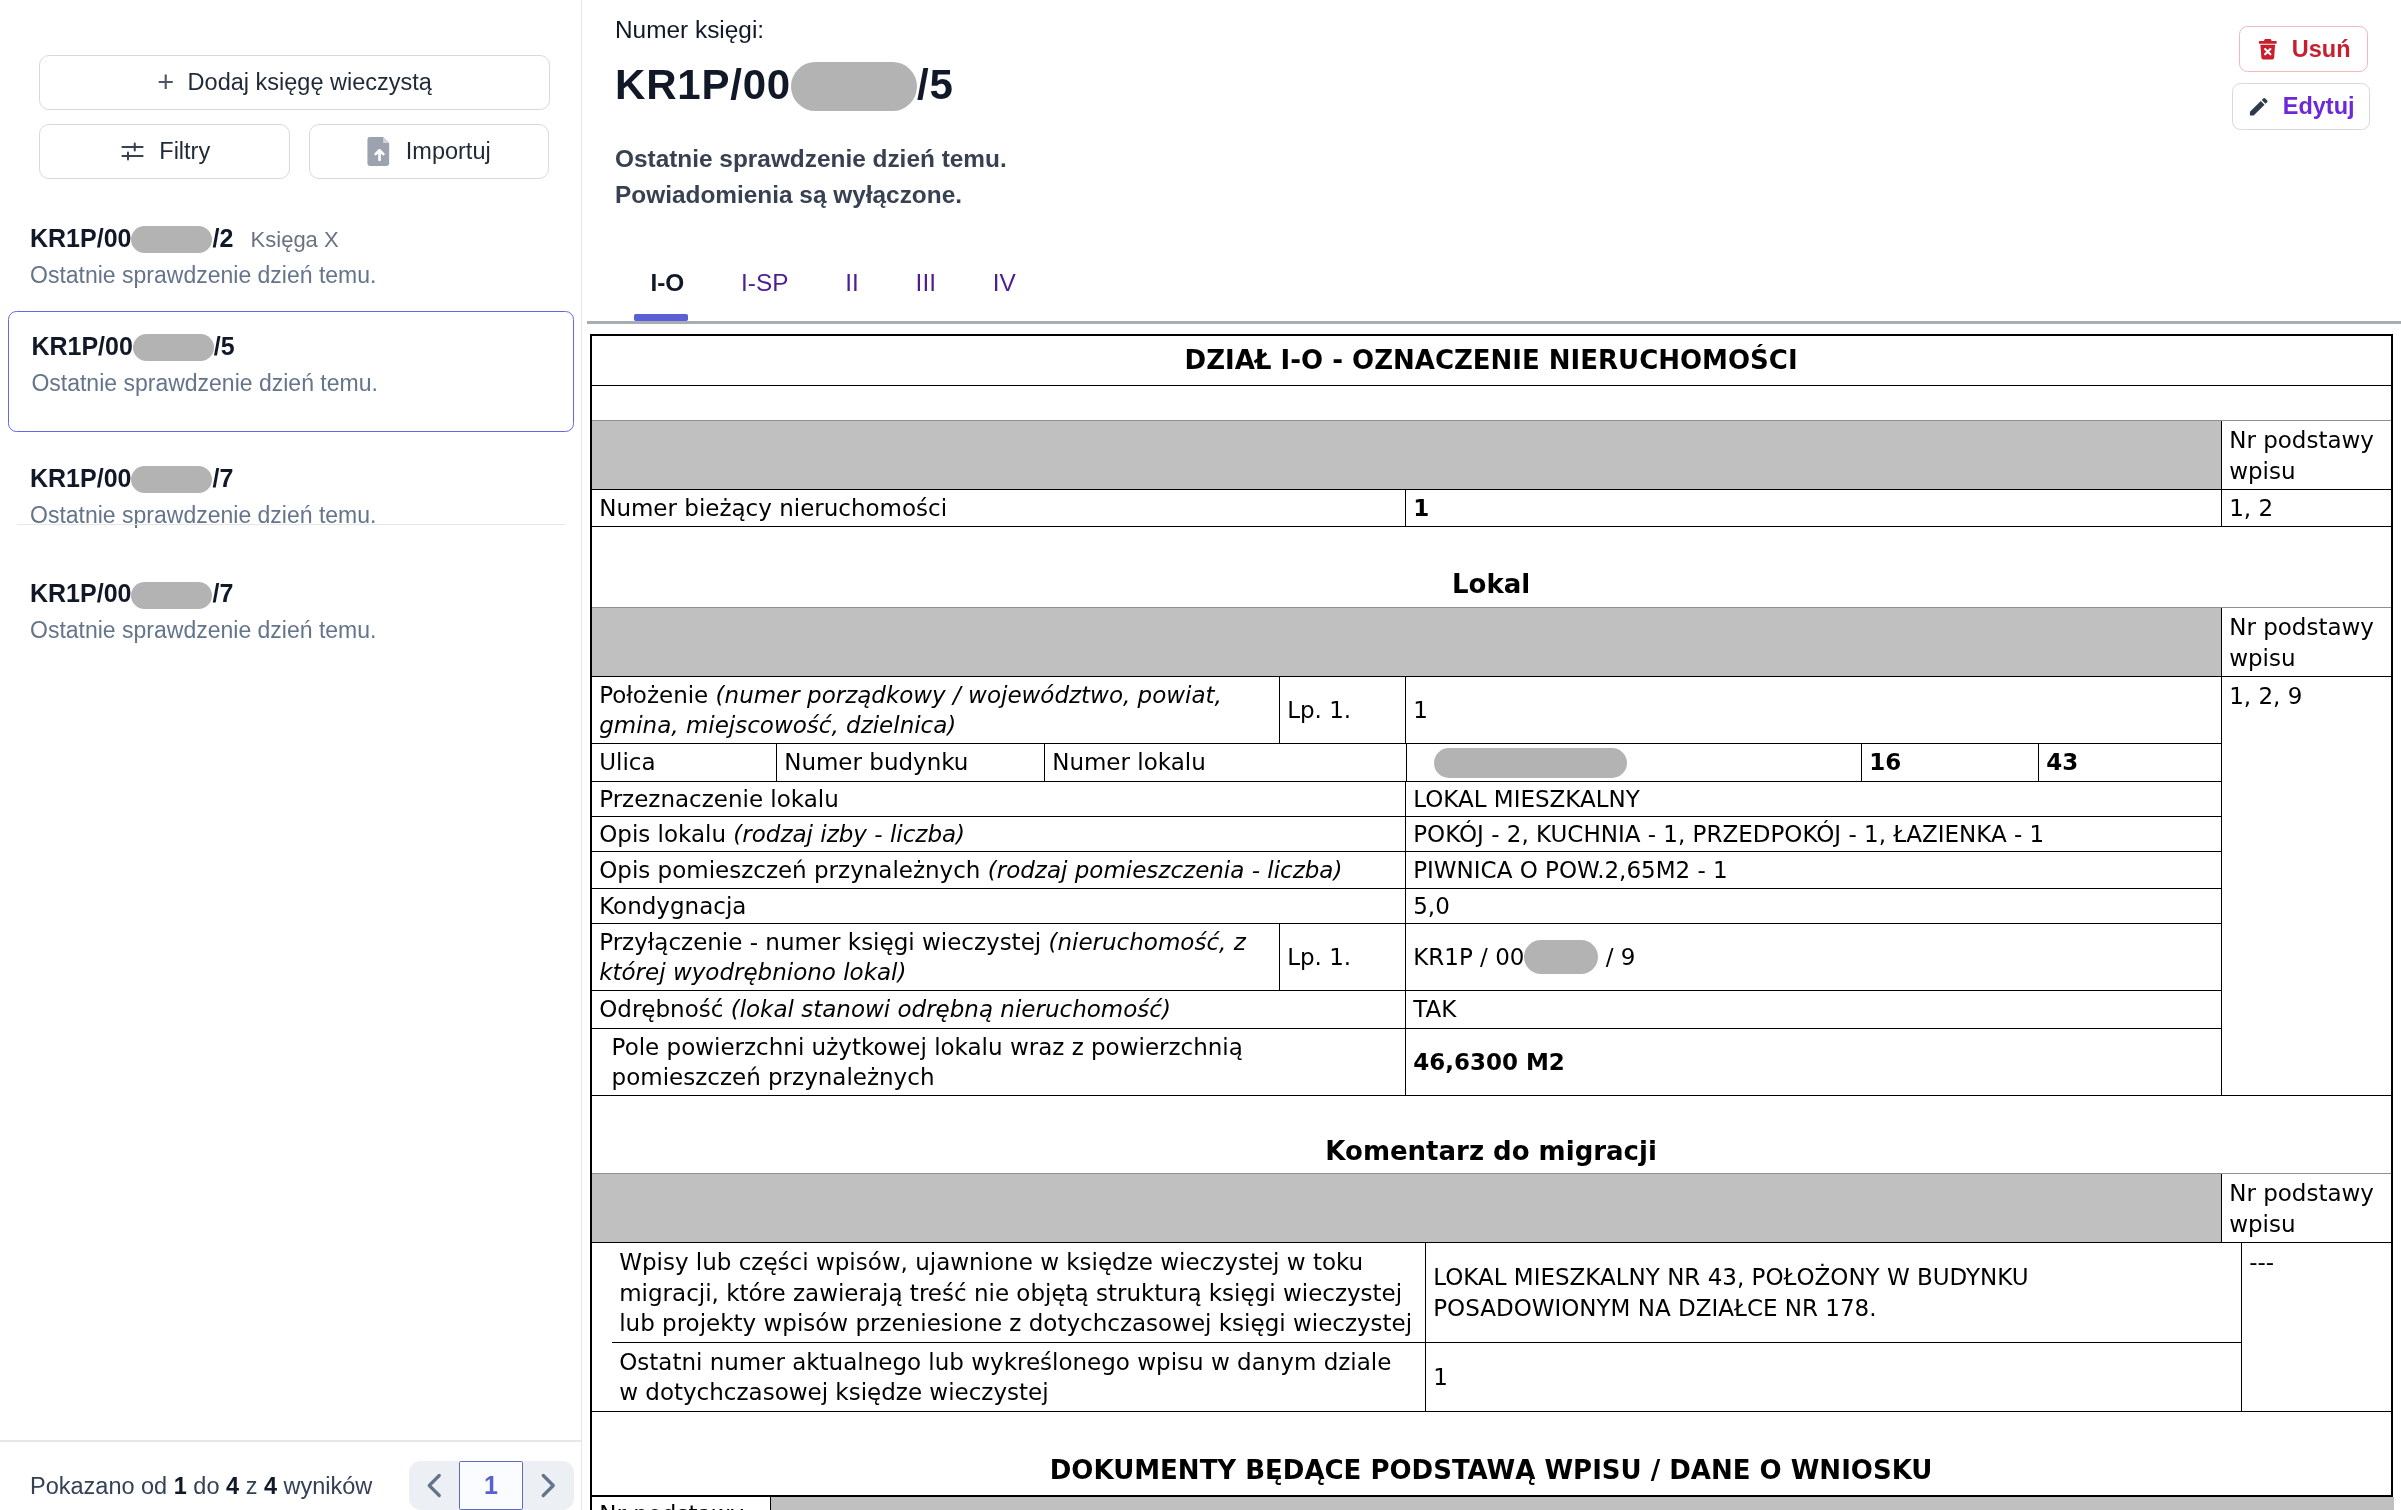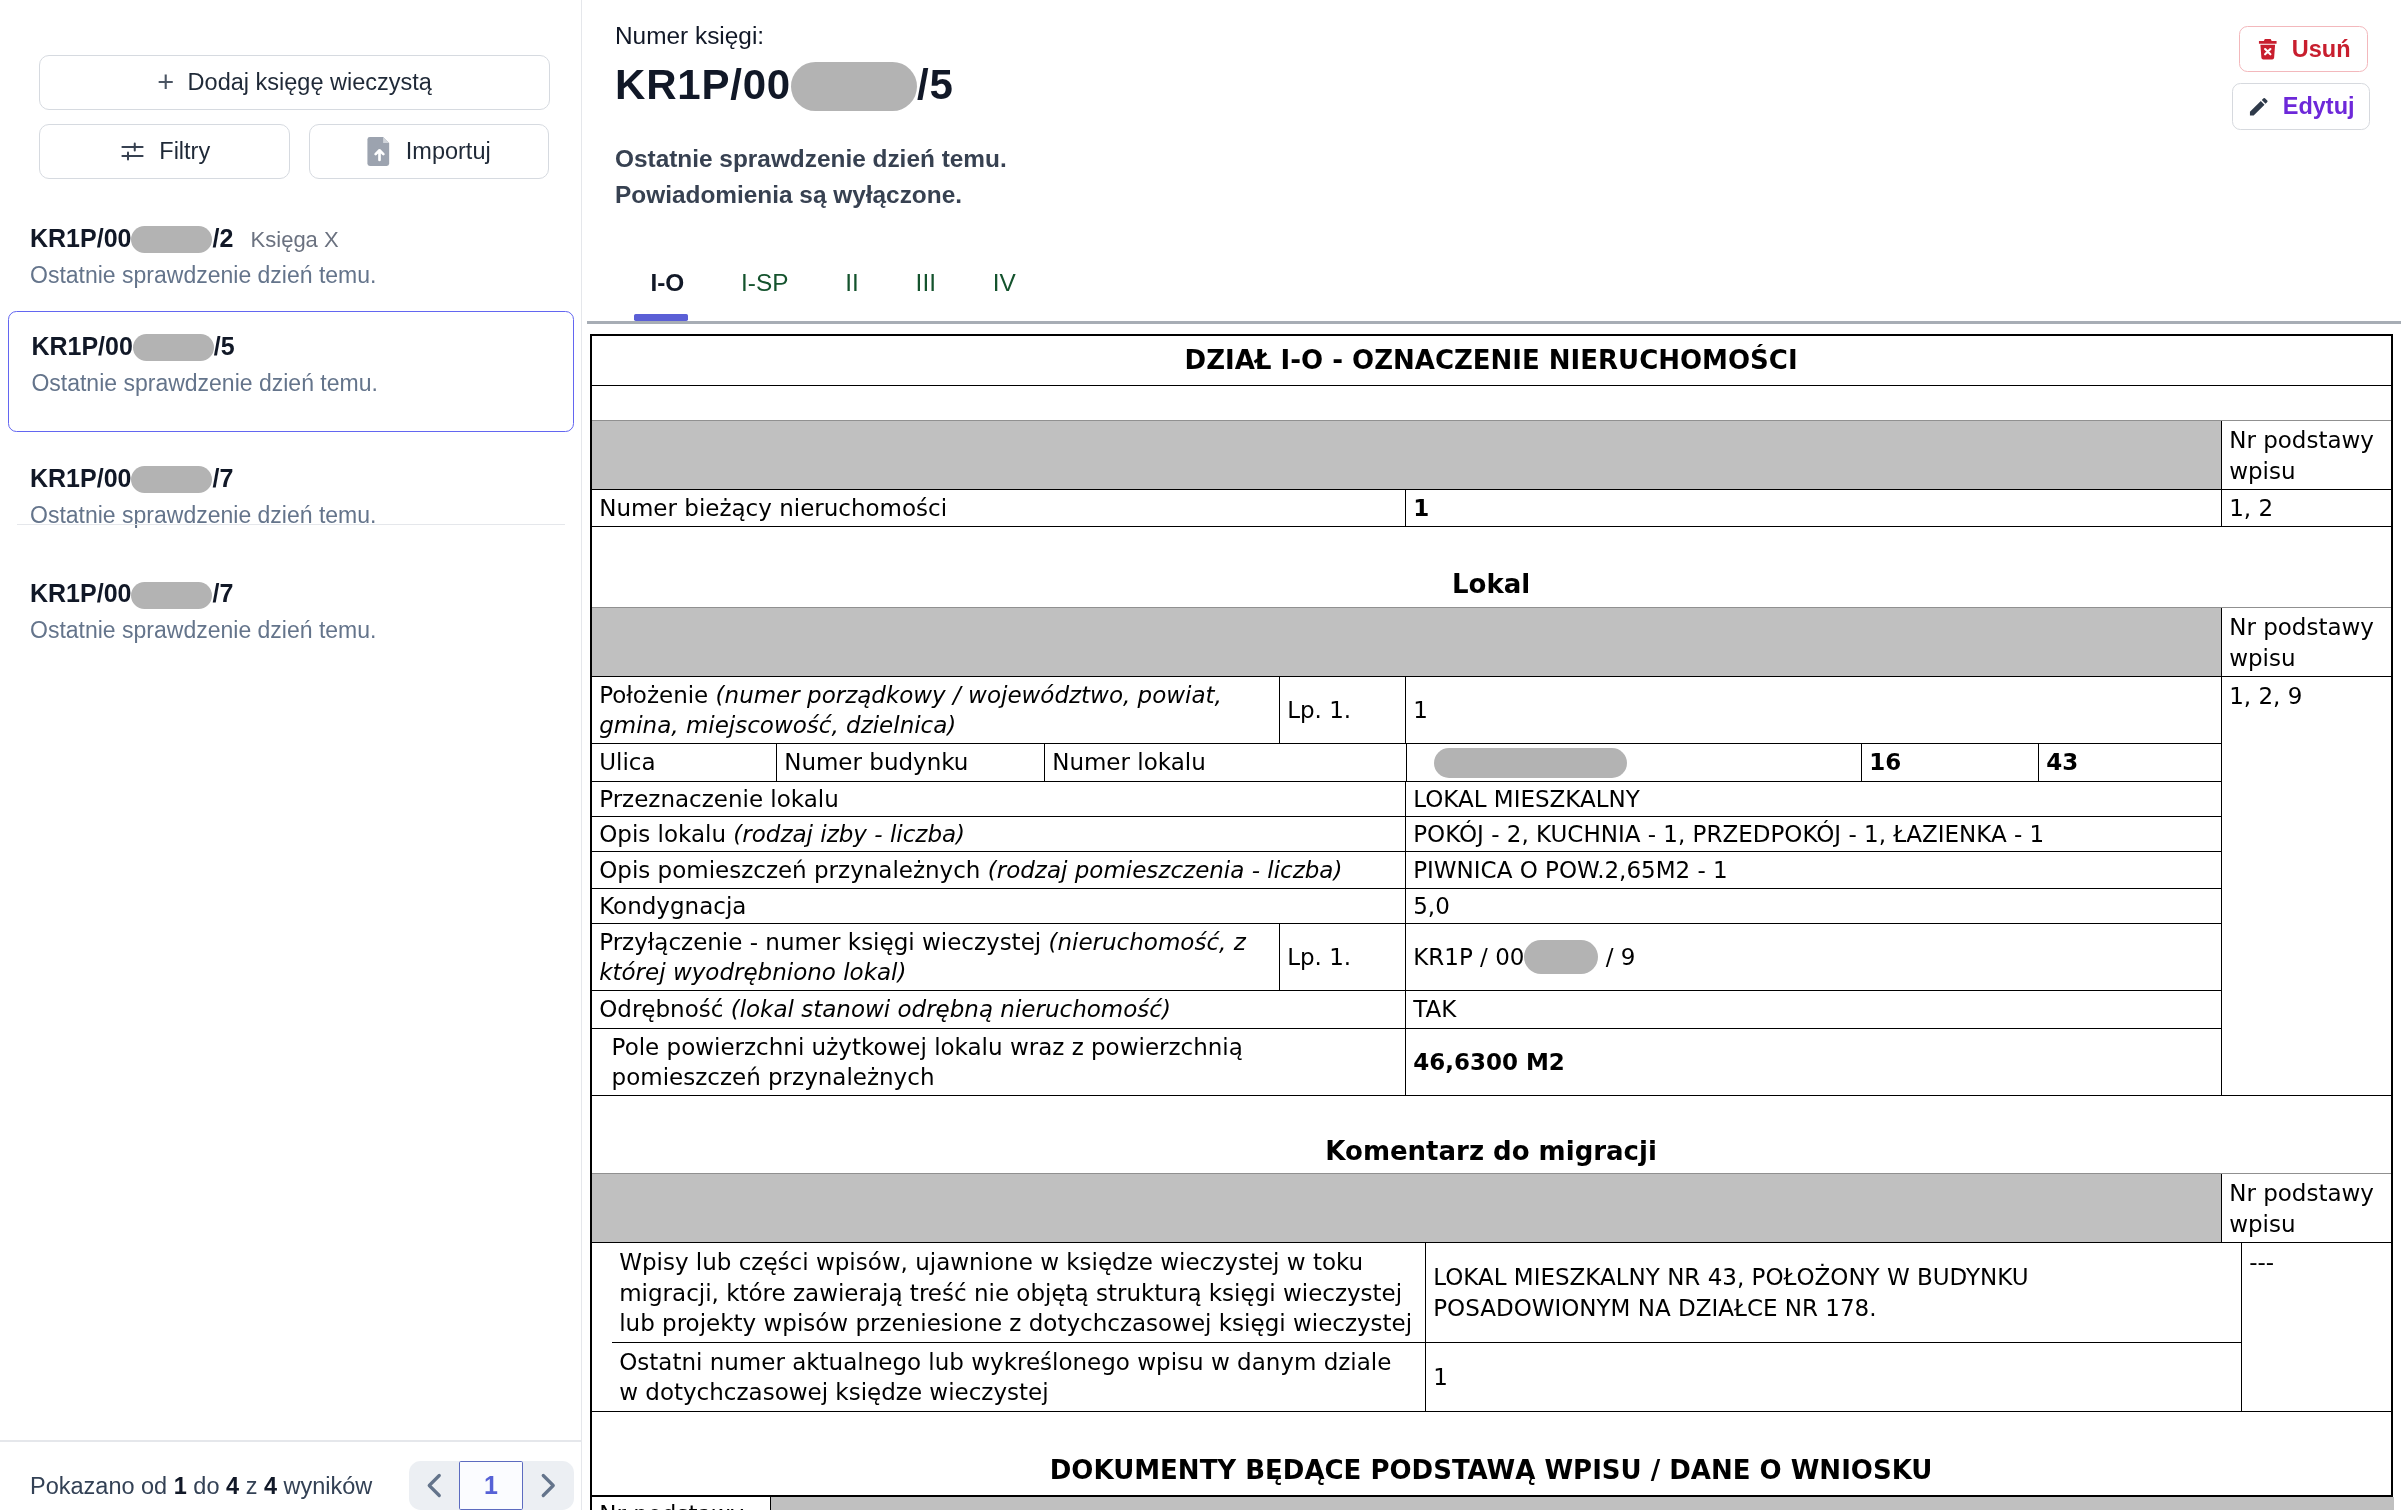--- a/index.html
+++ b/index.html
@@ -28,31 +28,31 @@
   .pill-sm { width:81px; height:27px; }
   .divider-h { position:absolute; left:17px; width:548px; height:0.8px; background:#e5e7eb; }
   .sb-footer-line { position:absolute; left:0; top:1440px; width:582px; height:1.7px; background:#e5e7eb; }
   .showing { position:absolute; left:30px; top:1473px; font-size:23.5px; color:#334155; }
   .showing b { color:#111827; }
   .pager { position:absolute; left:409px; top:1461px; width:165px; height:49px; background:#eceff3; border-radius:11.8px; display:flex; align-items:stretch; overflow:hidden; }
   .pager-btn { width:50px; display:flex; align-items:center; justify-content:center; cursor:pointer; color:#64748b; }
   .pager-page { width:64px; background:#fbfcff; border:1.7px solid #5c6bc0; border-radius:1.7px; color:#5661d6; font-size:25px; font-weight:600; display:flex; align-items:center; justify-content:center; cursor:pointer; }
   
   .main { position:absolute; left:582px; top:0; width:1820px; height:1510px; }
-  .hdr-label { position:absolute; left:33px; top:22px; font-size:24.4px; font-weight:500; color:#111827; }
+  .hdr-label { position:absolute; left:33px; top:16px; font-size:24.4px; font-weight:500; color:#111827; }
   .hdr-number { position:absolute; left:33px; top:61px; font-size:42px; font-weight:700; color:#111827; letter-spacing:0.8px; }
   .pill-lg { width:126px; height:49px; border-radius:25px; vertical-align:-11.8px; }
   .hdr-status1 { position:absolute; left:33px; top:145px; font-size:24.4px; font-weight:600; color:#374151; }
   .hdr-status2 { position:absolute; left:33px; top:181px; font-size:24.4px; font-weight:600; color:#374151; }
   .action-btn { position:absolute; display:flex; align-items:center; justify-content:center; gap:11.8px; background:#fff; border-radius:8.4px; font-size:23.5px; font-weight:600; cursor:pointer; }
   .btn-delete { right:34px; top:26px; width:129px; height:46px; border:1.7px solid #f3b8bc; color:#c81e2e; }
   .btn-edit { right:32px; top:83px; width:138px; height:47px; border:1.7px solid #d6d9de; color:#6d28d9; }
   
   .tabs { position:absolute; left:65px; top:269px; display:flex; gap:50px; }
-  .tab { font-size:24.4px; color:#14532d; padding:0 3.4px 18.5px 3.4px; cursor:pointer; }
+  .tab { font-size:24.4px; color:#4c1d95; padding:0 3.4px 18.5px 3.4px; cursor:pointer; }
   .tab.active { color:#111827; font-weight:600; }
   .tabs-line { position:absolute; left:5px; top:321px; width:1815px; height:2.5px; background:#a7adb5; }
   .tab-underline { position:absolute; left:52px; top:314px; width:54px; height:6.7px; background:#5b5fd6; border-radius:1.7px; }
   
   .rt { position:absolute; left:7.6px; top:334px; width:1803px; border-left:2.5px solid #000; border-right:2.5px solid #000; border-top:2.5px solid #000;
         font-family:"DejaVu Sans", sans-serif; font-size:23px; color:#000; background:#fff; }
   .trow { display:flex; align-items:stretch; }
   .bt2 { border-top:1.7px solid #000; }
   .bt1 { border-top:0.8px solid #909090; }
   .bt3 { border-top:2.5px solid #000; }

